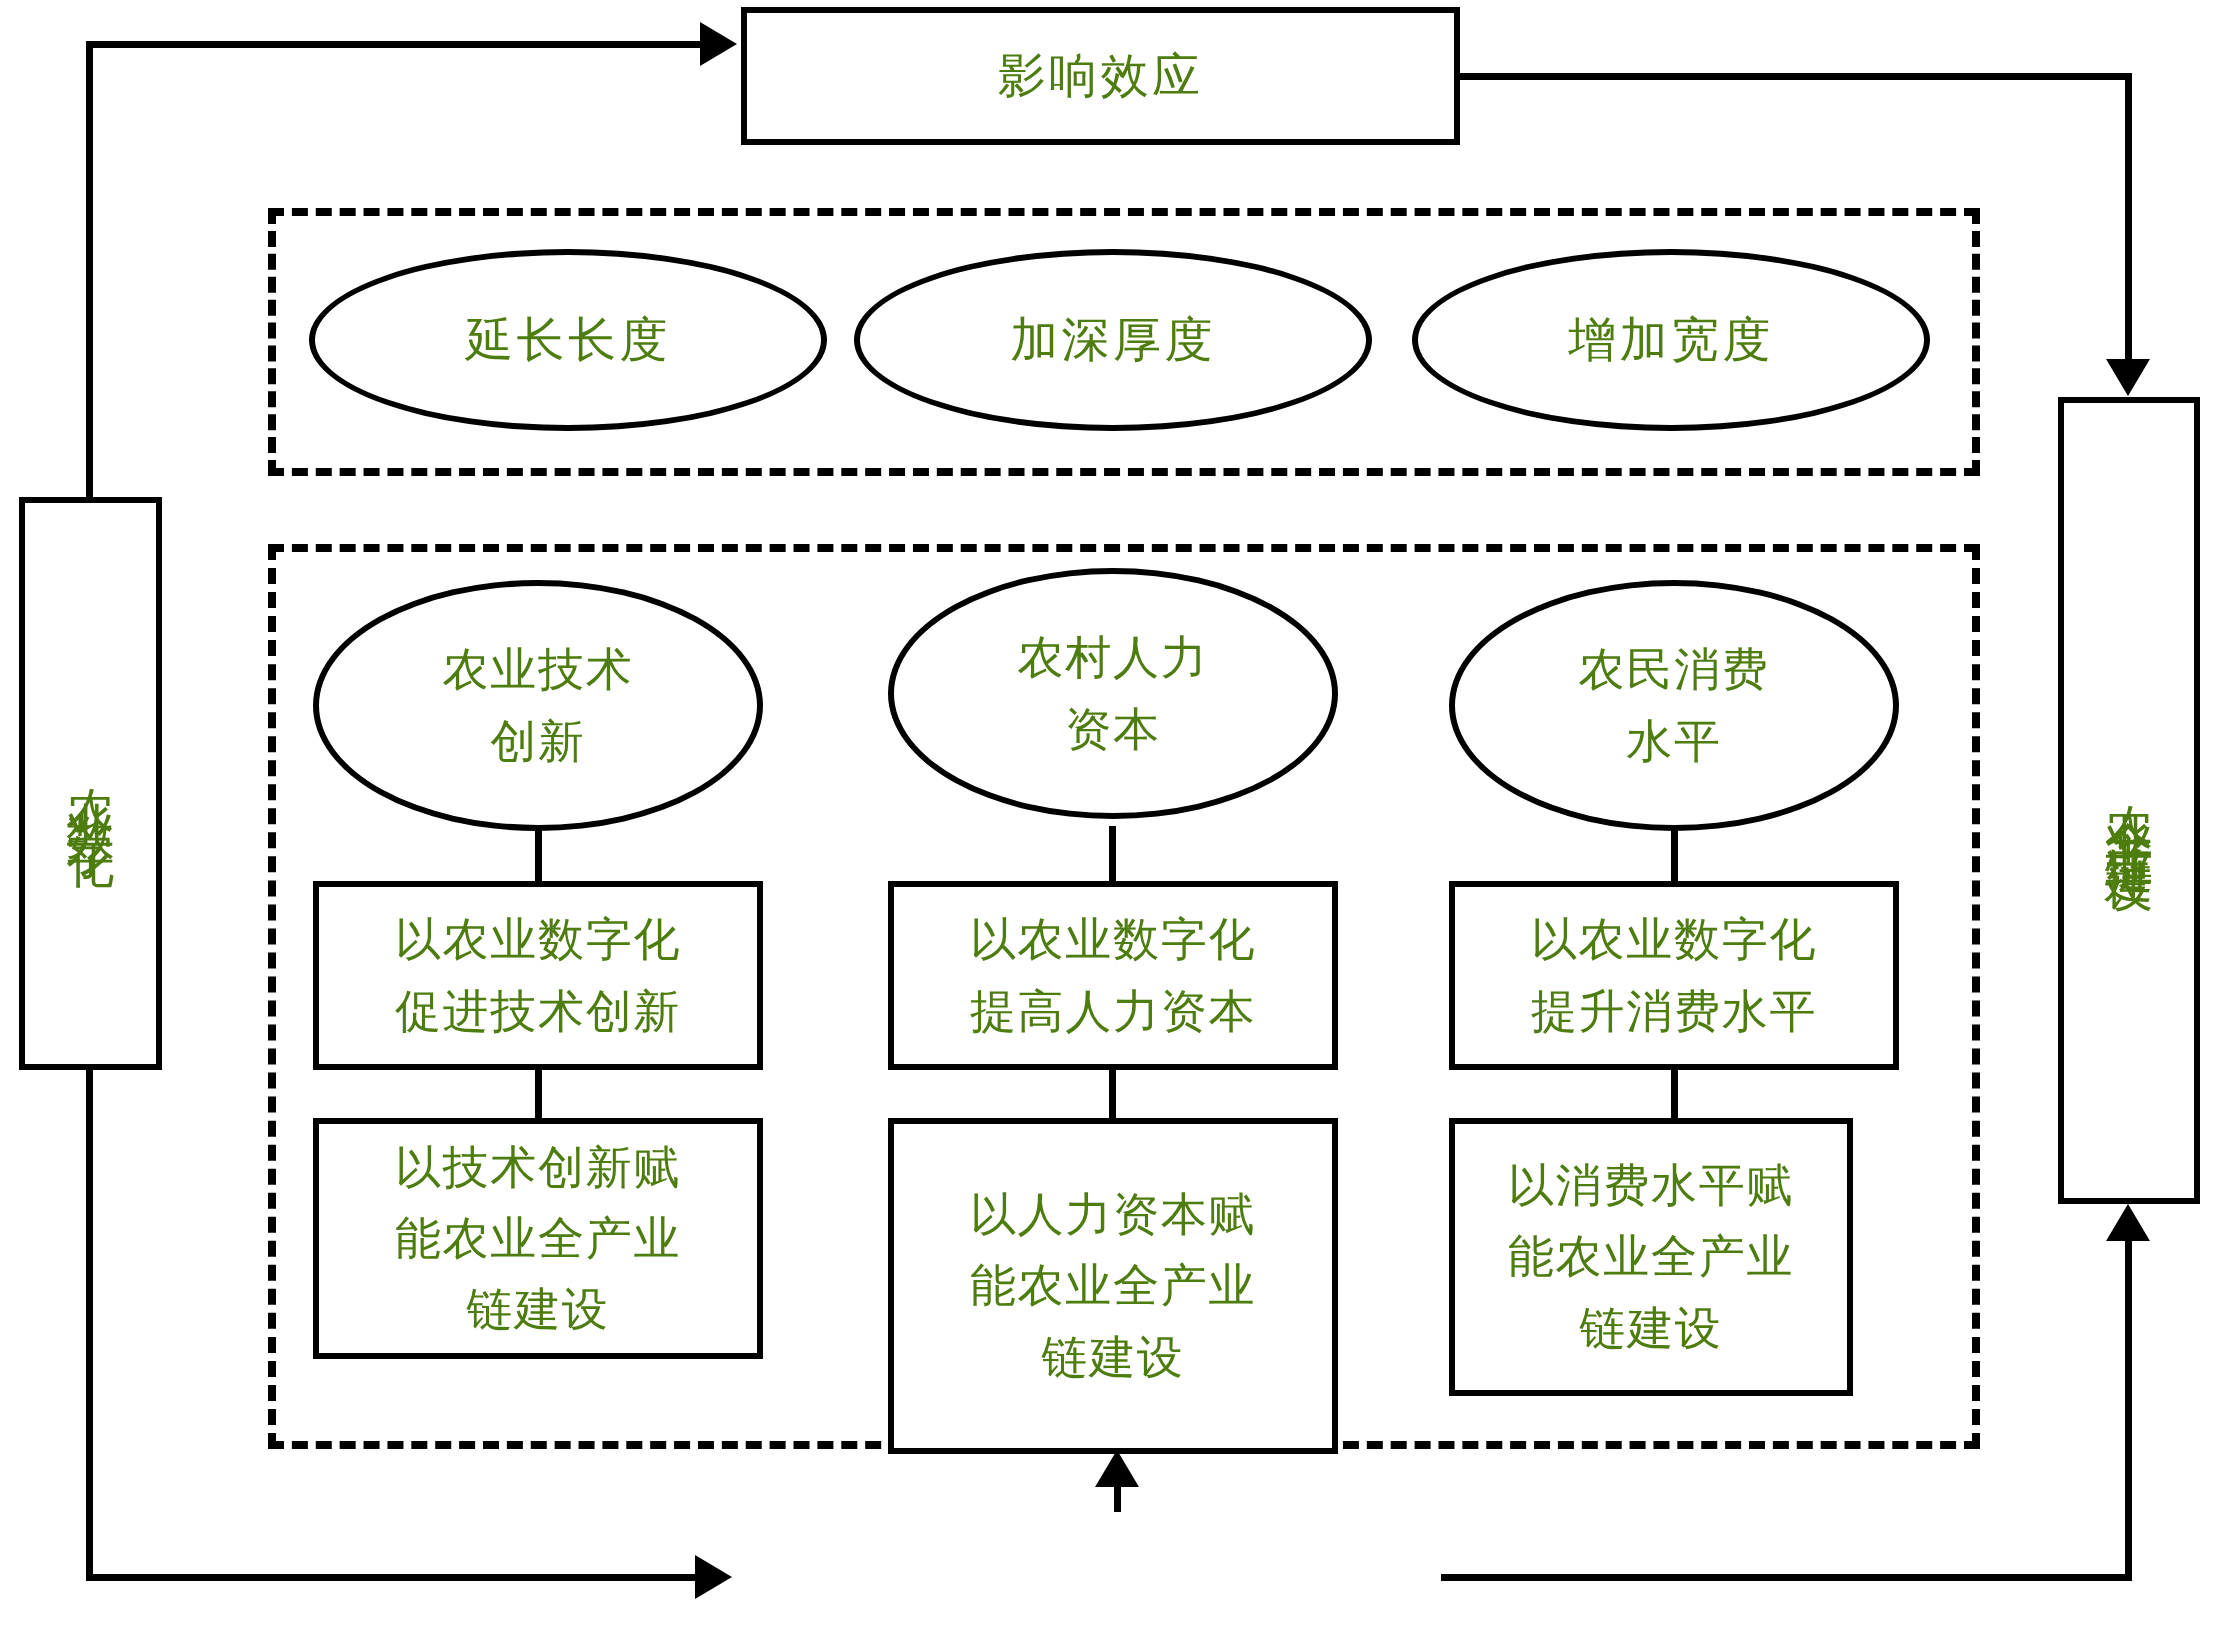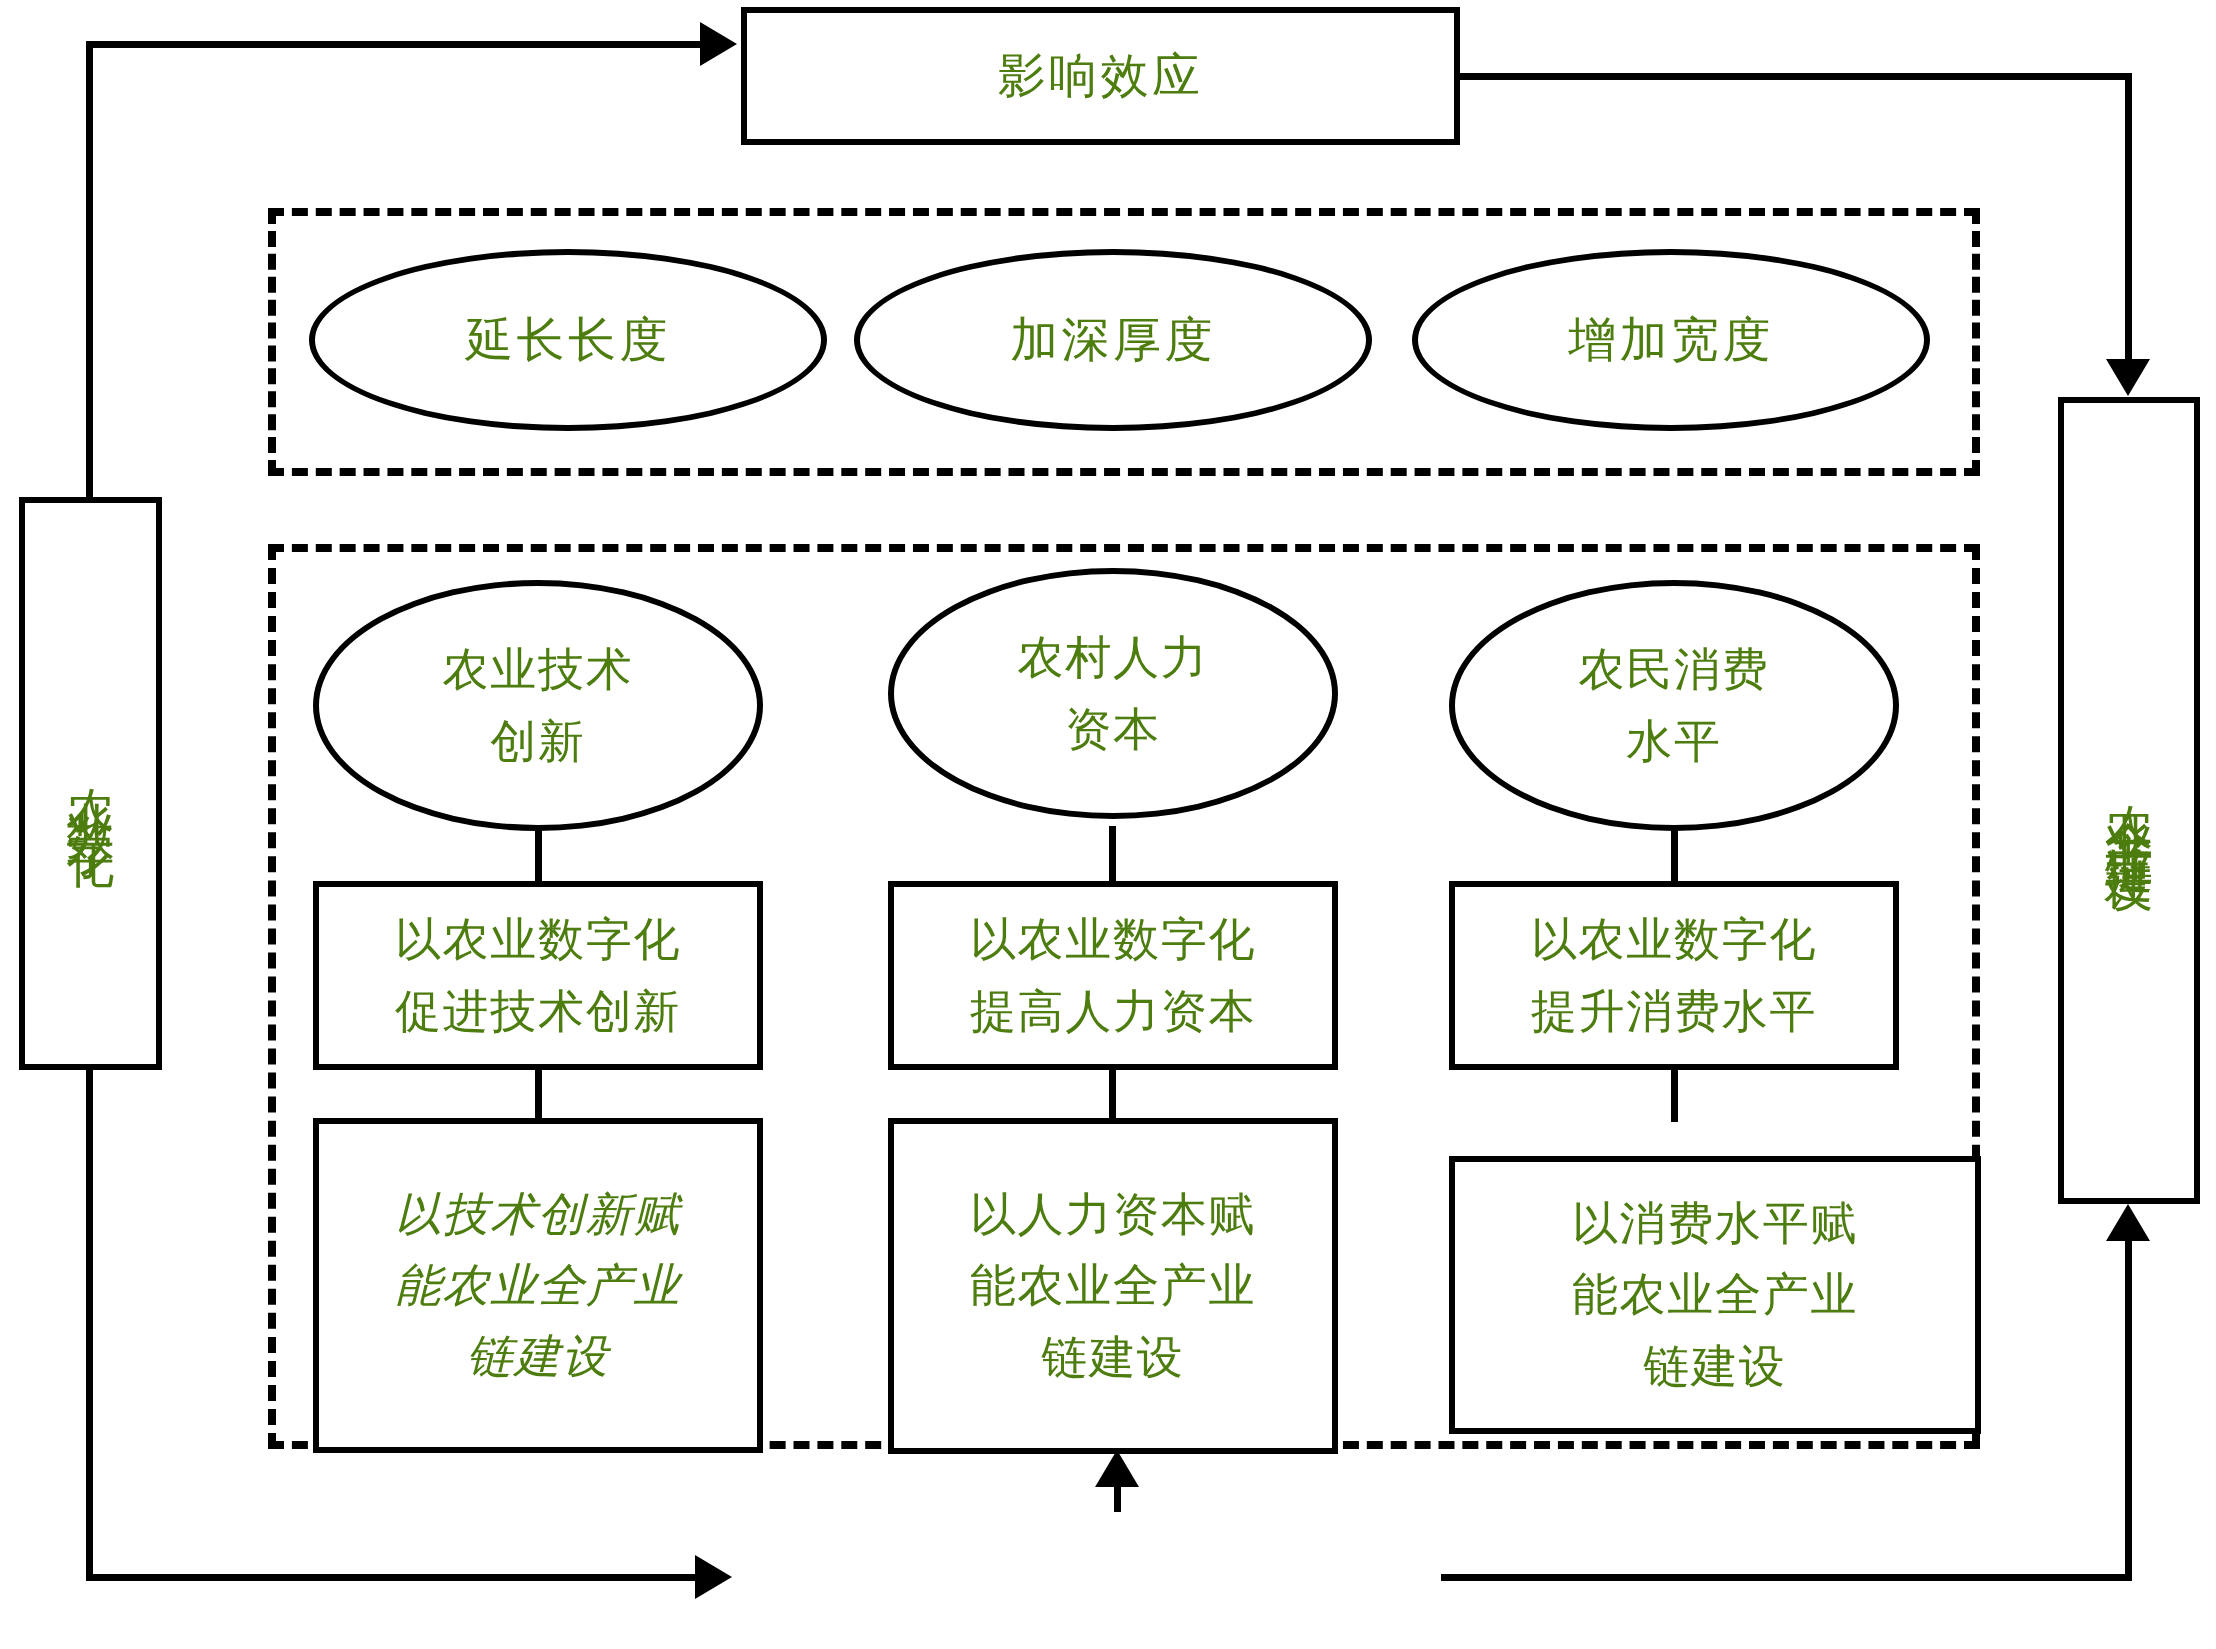--- a/index.html
+++ b/index.html
@@ -95,21 +95,21 @@
   <div class="ellipse" style="left:313px;top:580px;width:450px;height:251px;">
     <span class="label-sm">农业技术
 创新</span>
   </div>
   <div class="vline" style="left:535px;top:826px;height:59px;"></div>
   <div class="box" style="left:313px;top:881px;width:450px;height:189px;">
     <span class="label-sm">以农业数字化
 促进技术创新</span>
   </div>
   <div class="vline" style="left:535px;top:1066px;height:56px;"></div>
-  <div class="box" style="left:313px;top:1118px;width:450px;height:335px;font-style:italic;">
+  <div class="box" style="left:313px;top:1118px;width:450px;height:241px;">
     <span class="label-sm">以技术创新赋
 能农业全产业
 链建设</span>
   </div>
 
   <div class="ellipse" style="left:888px;top:568px;width:450px;height:251px;">
     <span class="label-sm">农村人力
 资本</span>
   </div>
   <div class="vline" style="left:1109px;top:826px;height:59px;"></div>
@@ -127,21 +127,21 @@
   <div class="ellipse" style="left:1449px;top:580px;width:450px;height:251px;">
     <span class="label-sm">农民消费
 水平</span>
   </div>
   <div class="vline" style="left:1671px;top:826px;height:59px;"></div>
   <div class="box" style="left:1449px;top:881px;width:450px;height:189px;">
     <span class="label-sm">以农业数字化
 提升消费水平</span>
   </div>
   <div class="vline" style="left:1671px;top:1066px;height:56px;"></div>
-  <div class="box" style="left:1449px;top:1156px;width:532px;height:278px;justify-content:center;">
+  <div class="box" style="left:1449px;top:1118px;width:404px;height:278px;justify-content:center;">
     <span class="label-sm">以消费水平赋
 能农业全产业
 链建设</span>
   </div>
 
   <div class="vline" style="left:86px;top:41px;height:459px;"></div>
   <div class="hline" style="left:86px;top:41px;width:622px;"></div>
   <div class="arrow arrow-right" style="left:700px;top:22px;"></div>
 
   <div class="hline" style="left:1456px;top:73px;width:675px;"></div>

